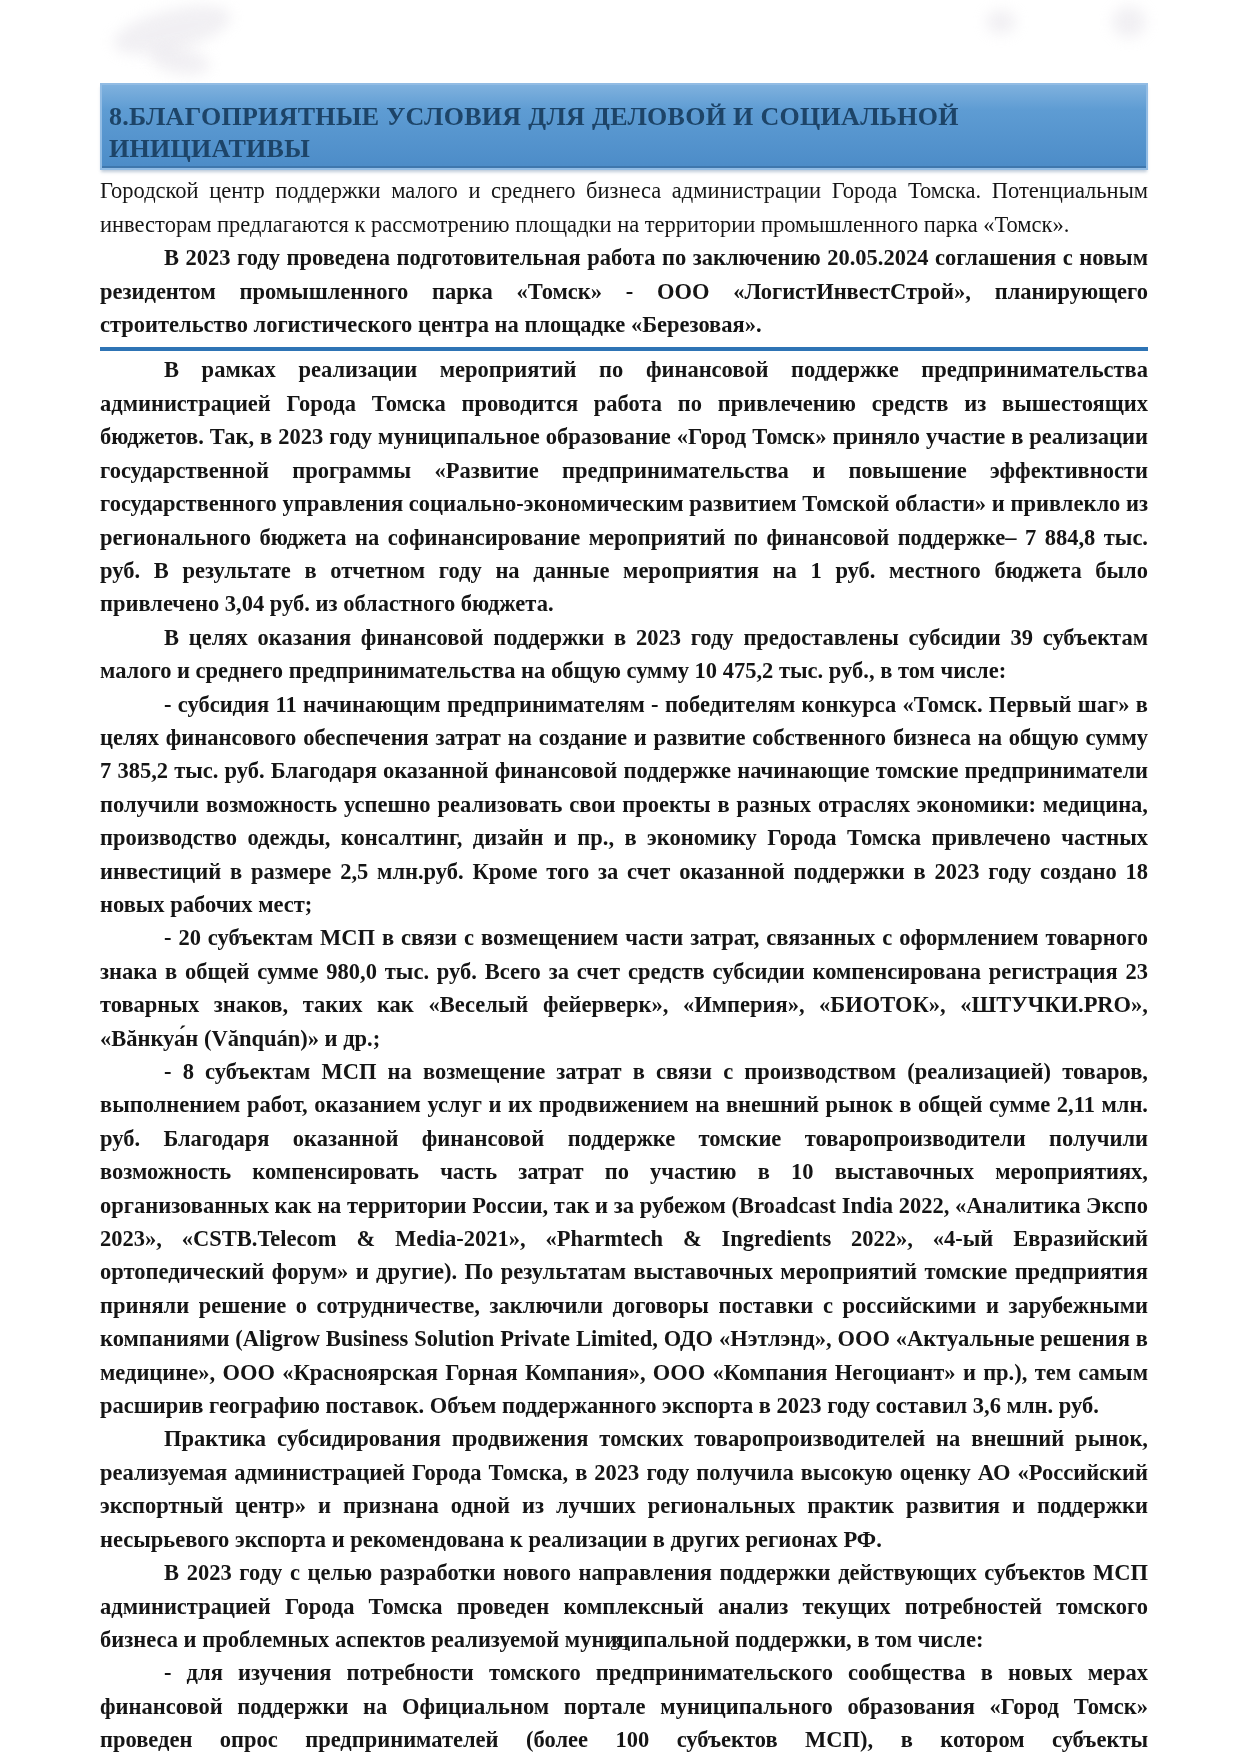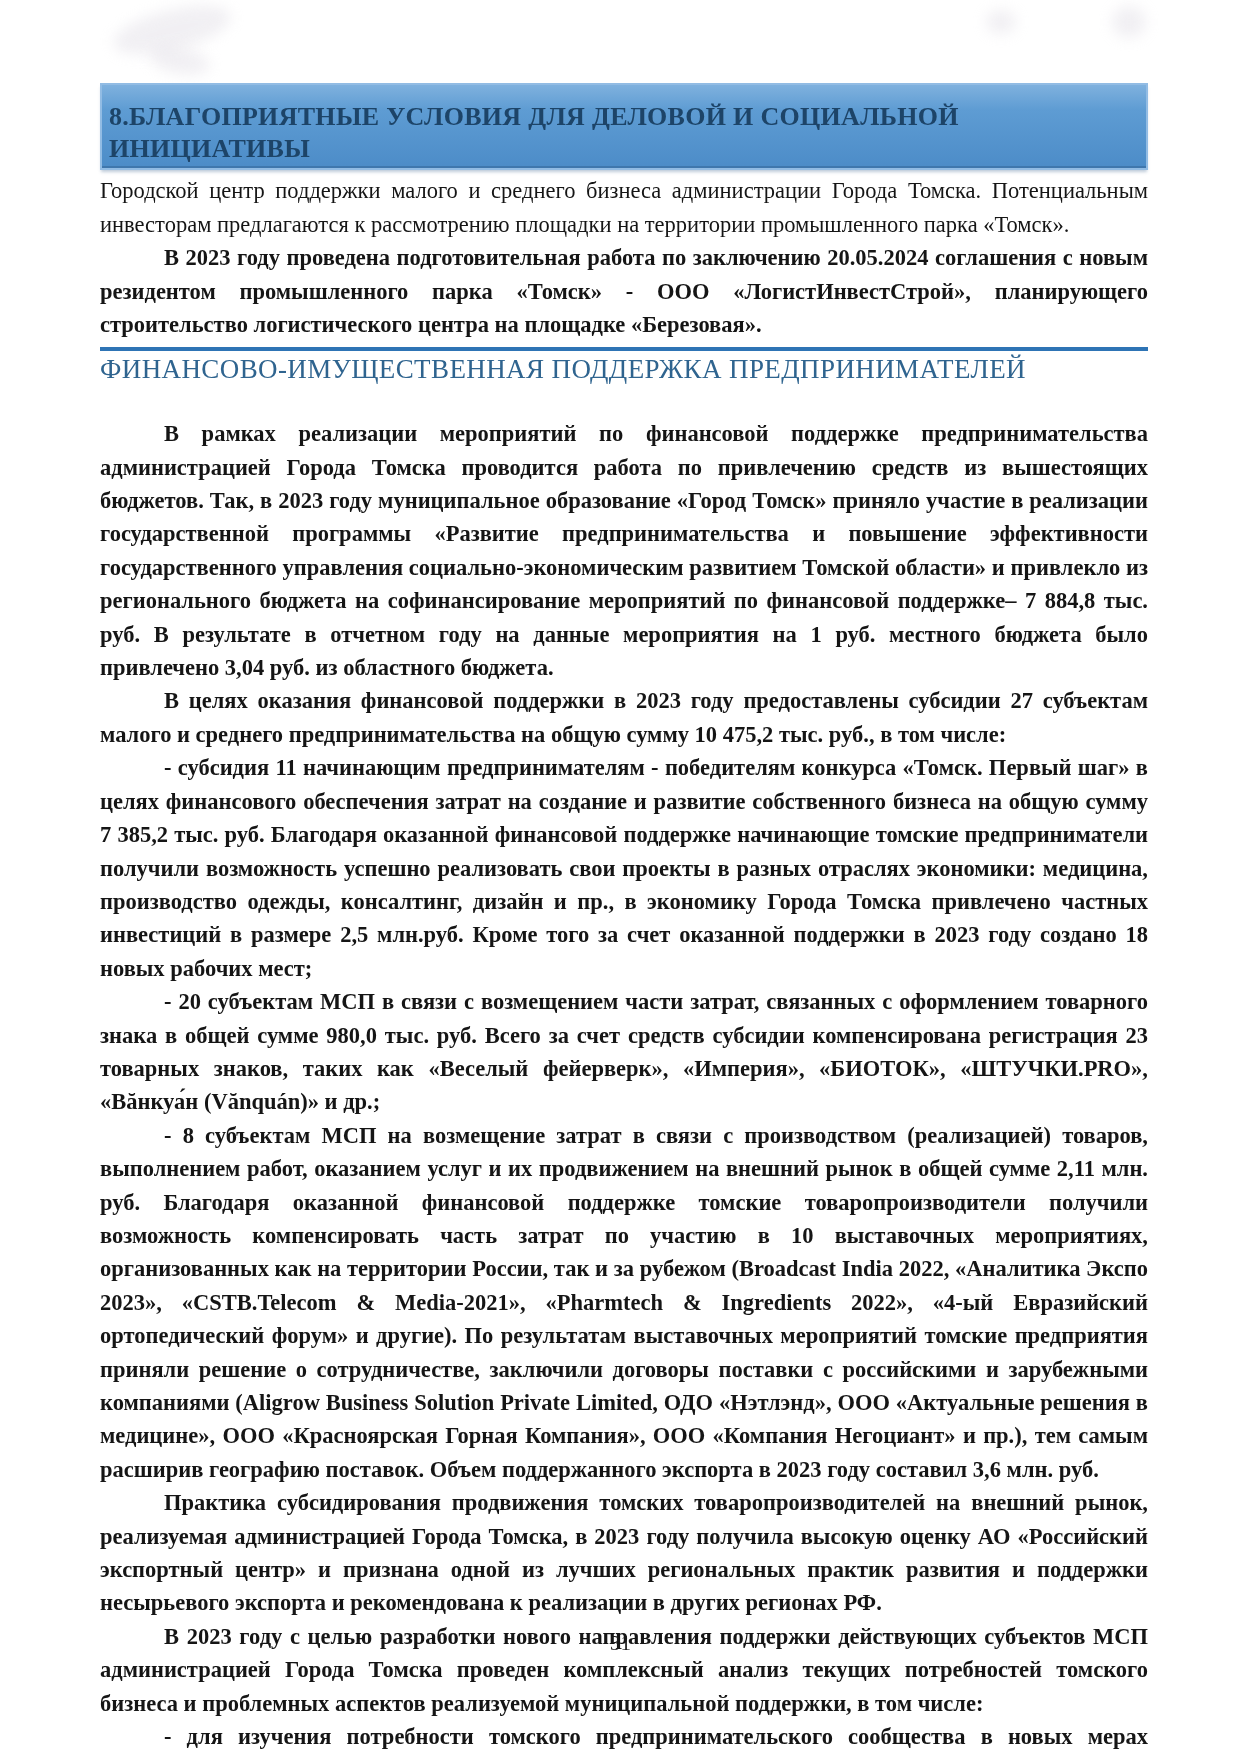--- a/index.html
+++ b/index.html
@@ -87,24 +87,23 @@
 
     <h1 class="band">
       <span>8.БЛАГОПРИЯТНЫЕ УСЛОВИЯ ДЛЯ ДЕЛОВОЙ И СОЦИАЛЬНОЙ ИНИЦИАТИВЫ</span>
     </h1>
 
     <p class="para">Городской центр поддержки малого и среднего бизнеса администрации Города Томска. Потенциальным инвесторам предлагаются к рассмотрению площадки на территории промышленного парка «Томск».</p>
     <p class="para indent">В 2023 году проведена подготовительная работа по заключению 20.05.2024 соглашения с новым резидентом промышленного парка «Томск» - ООО «ЛогистИнвестСтрой», планирующего строительство логистического центра на площадке «Березовая».</p>
 
     <hr class="divider">
 
-    <h2 class="subheading">ФИНАНСОВО-ИМУЩЕСТВЕННАЯ ПОДДЕРЖКА ПРЕДПРИНИМАТЕЛЕЙ</h2>
 
     <p class="para indent">В рамках реализации мероприятий по финансовой поддержке предпринимательства администрацией Города Томска проводится работа по привлечению средств из вышестоящих бюджетов. Так, в 2023 году муниципальное образование «Город Томск» приняло участие в реализации государственной программы «Развитие предпринимательства и повышение эффективности государственного управления социально-экономическим развитием Томской области» и привлекло из регионального бюджета на софинансирование мероприятий по финансовой поддержке– 7 884,8 тыс. руб. В результате в отчетном году на данные мероприятия на 1 руб. местного бюджета было привлечено 3,04 руб. из областного бюджета.</p>
-    <p class="para indent">В целях оказания финансовой поддержки в 2023 году предоставлены субсидии 27 субъектам малого и среднего предпринимательства на общую сумму 10 475,2 тыс. руб., в том числе:</p>
+    <p class="para indent">В целях оказания финансовой поддержки в 2023 году предоставлены субсидии 39 субъектам малого и среднего предпринимательства на общую сумму 10 475,2 тыс. руб., в том числе:</p>
     <p class="para indent">- субсидия 11 начинающим предпринимателям - победителям конкурса «Томск. Первый шаг» в целях финансового обеспечения затрат на создание и развитие собственного бизнеса на общую сумму 7 385,2 тыс. руб. Благодаря оказанной финансовой поддержке начинающие томские предприниматели получили возможность успешно реализовать свои проекты в разных отраслях экономики: медицина, производство одежды, консалтинг, дизайн и пр., в экономику Города Томска привлечено частных инвестиций в размере 2,5 млн.руб. Кроме того за счет оказанной поддержки в 2023 году создано 18 новых рабочих мест;</p>
     <p class="para indent">- 20 субъектам МСП в связи с возмещением части затрат, связанных с оформлением товарного знака в общей сумме 980,0 тыс. руб. Всего за счет средств субсидии компенсирована регистрация 23 товарных знаков, таких как «Веселый фейерверк», «Империя», «БИОТОК», «ШТУЧКИ.PRO», «Вăнкуа́н (Vănquán)» и др.;</p>
     <p class="para indent">- 8 субъектам МСП на возмещение затрат в связи с производством (реализацией) товаров, выполнением работ, оказанием услуг и их продвижением на внешний рынок в общей сумме 2,11 млн. руб. Благодаря оказанной финансовой поддержке томские товаропроизводители получили возможность компенсировать часть затрат по участию в 10 выставочных мероприятиях, организованных как на территории России, так и за рубежом (Broadcast India 2022, «Аналитика Экспо 2023», «CSTB.Telecom &amp; Media-2021», «Pharmtech &amp; Ingredients 2022», «4-ый Евразийский ортопедический форум» и другие). По результатам выставочных мероприятий томские предприятия приняли решение о сотрудничестве, заключили договоры поставки с российскими и зарубежными компаниями (Aligrow Business Solution Private Limited, ОДО «Нэтлэнд», ООО «Актуальные решения в медицине», ООО «Красноярская Горная Компания», ООО «Компания Негоциант» и пр.), тем самым расширив географию поставок. Объем поддержанного экспорта в 2023 году составил 3,6 млн. руб.</p>
     <p class="para indent">Практика субсидирования продвижения томских товаропроизводителей на внешний рынок, реализуемая администрацией Города Томска, в 2023 году получила высокую оценку АО «Российский экспортный центр» и признана одной из лучших региональных практик развития и поддержки несырьевого экспорта и рекомендована к реализации в других регионах РФ.</p>
     <p class="para indent">В 2023 году с целью разработки нового направления поддержки действующих субъектов МСП администрацией Города Томска проведен комплексный анализ текущих потребностей томского бизнеса и проблемных аспектов реализуемой муниципальной поддержки, в том числе:</p>
     <p class="para indent">- для изучения потребности томского предпринимательского сообщества в новых мерах финансовой поддержки на Официальном портале муниципального образования «Город Томск» проведен опрос предпринимателей (более 100 субъектов МСП), в котором субъекты предпринимательства выразили заинтересованность в таких новых мерах поддержки из местного бюджета, как субсидирование затрат на сертификацию и декларирование товаров (54%</p>
 
   </div>
 
   <div class="page-number">31</div>

